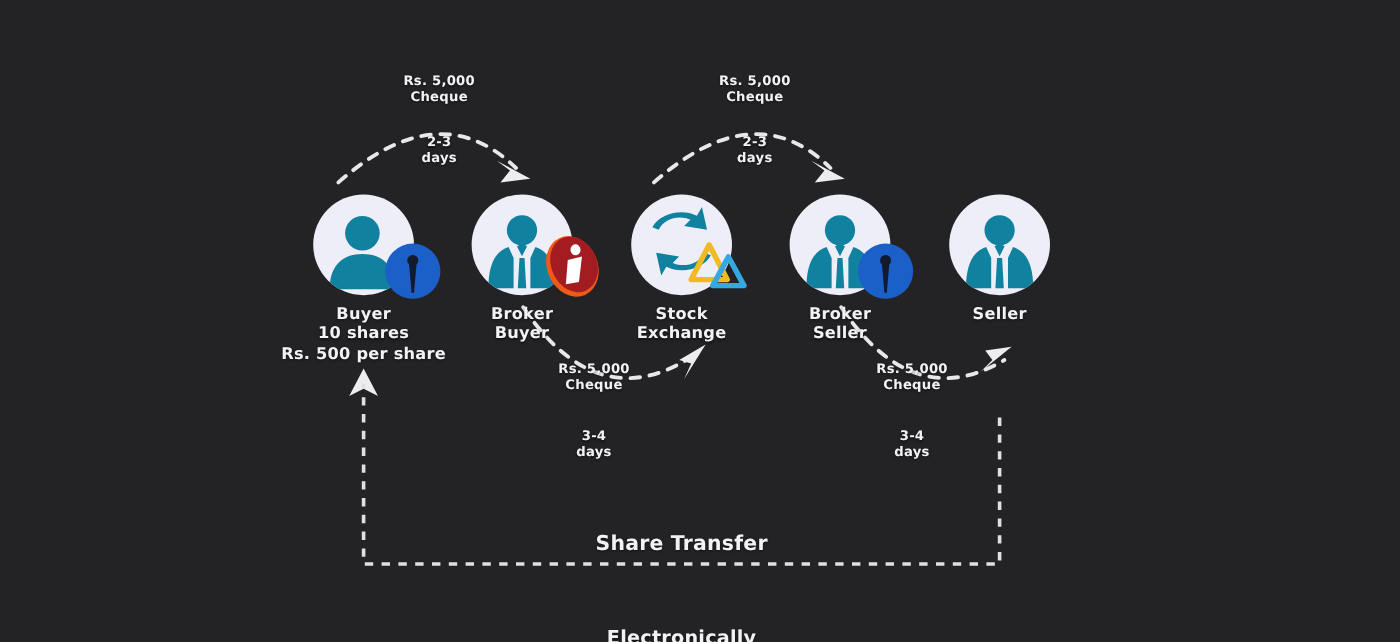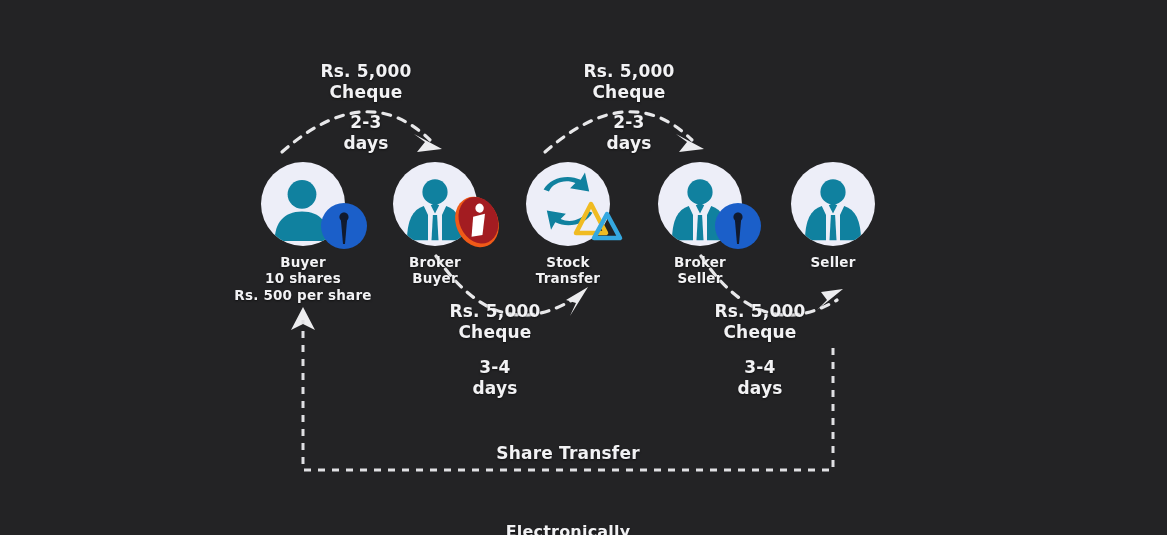--- a/index.html
+++ b/index.html
@@ -37,21 +37,21 @@
     white-space: pre;
     pointer-events: none;
     text-shadow: 0 1px 2px rgba(0,0,0,0.55);
   }
   .node-label {
     font-size: 13.5px;
     transform: translateX(-50%);
     text-align: center;
   }
   .arc-label {
-    font-size: 17px;
+    font-size: 11px;
     transform: translateX(-50%);
   }
   .flow-label {
     transform: translateX(-50%);
     text-align: center;
   }
   .flow-label.big {
     font-size: 17px;
   }
   .flow-label.small {
@@ -186,21 +186,21 @@
   </svg>
 
   <div class="node-label" style="left:303px; top:254px;">Buyer
 10 shares
 Rs. 500 per share</div>
 
   <div class="node-label" style="left:435px; top:254px;">Broker
 Buyer</div>
 
   <div class="node-label" style="left:568px; top:254px;">Stock
-Transfer</div>
+Exchange</div>
 
   <div class="node-label" style="left:700px; top:254px;">Broker
 Seller</div>
 
   <div class="node-label" style="left:833px; top:254px;">Seller</div>
 
   <div class="arc-label" style="left:366px; top:61px;"><span>Rs. 5,000</span><br><span>Cheque</span></div>
 
   <div class="arc-label" style="left:366px; top:112px;"><span>2-3</span><br><span>days</span></div>
 

